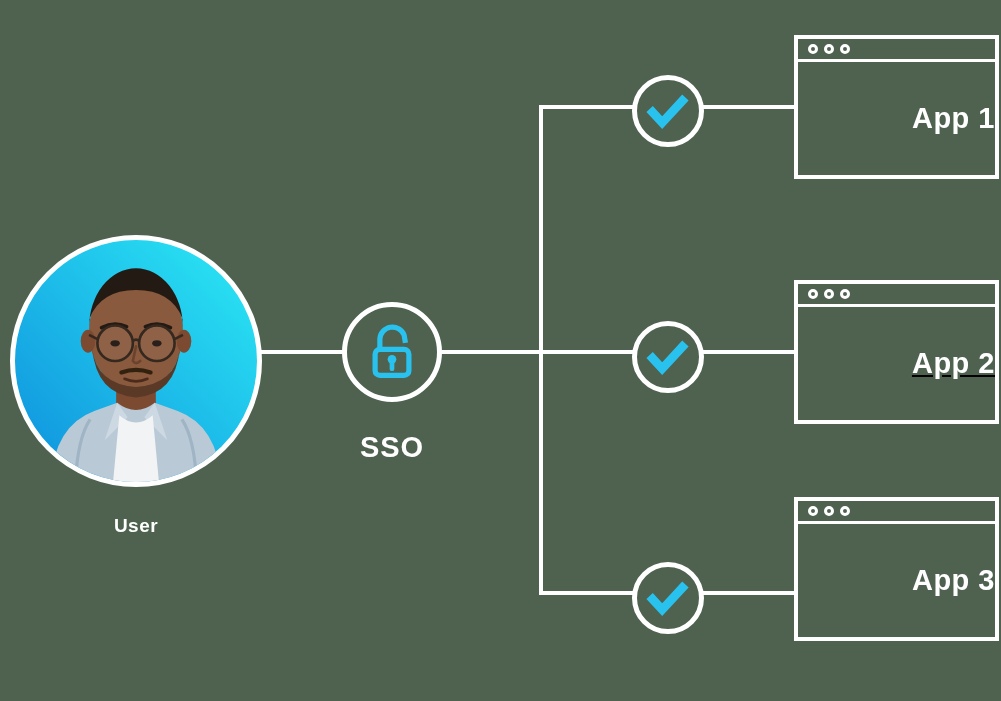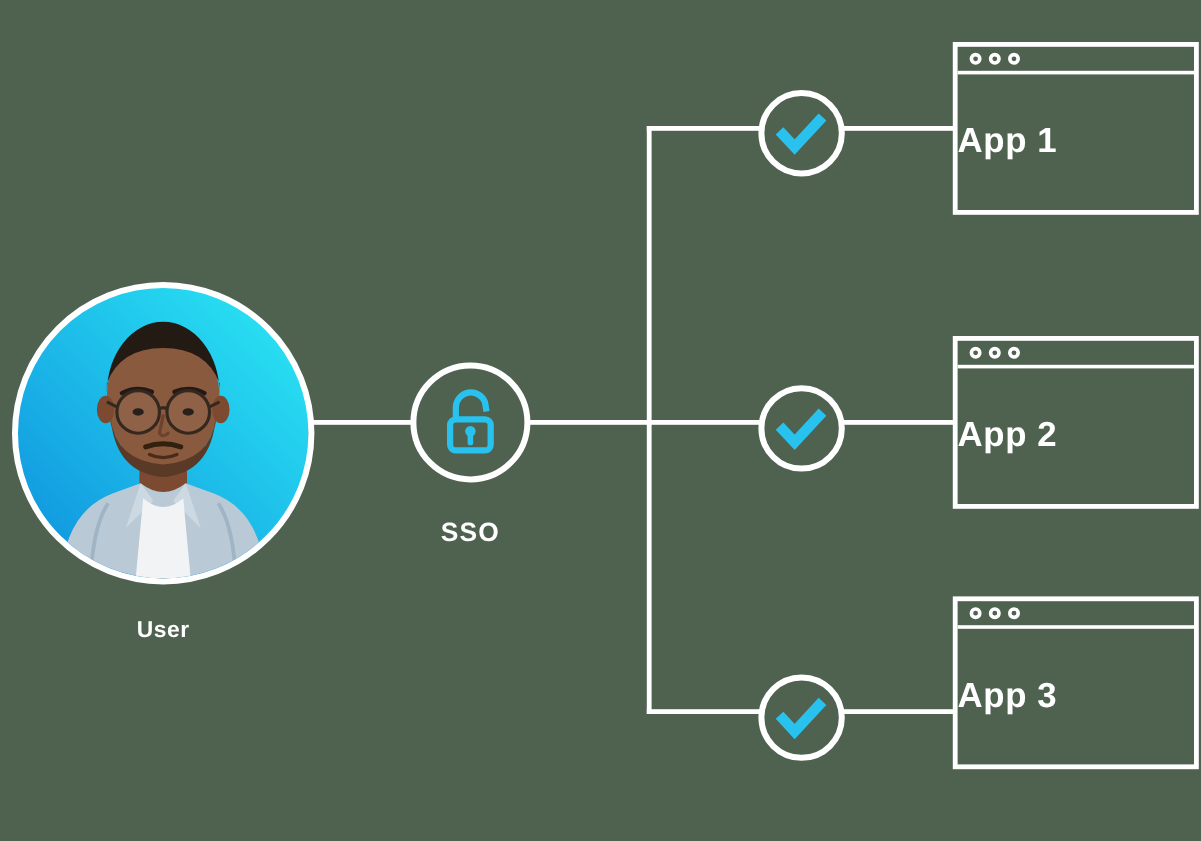--- a/index.html
+++ b/index.html
@@ -32,21 +32,21 @@
     overflow:hidden;
     background:linear-gradient(45deg,var(--grad-a),var(--grad-b));
   }
   .avatar svg{display:block;width:242px;height:242px;}
 
   .label{
     position:absolute;color:#ffffff;text-align:center;
     font-weight:700;letter-spacing:0.5px;
   }
   .user-label{left:10px;width:252px;top:515px;font-size:19px;}
-  .sso-label{left:332px;width:120px;top:431px;font-size:22px;letter-spacing:1px;}
+  .sso-label{left:332px;width:120px;top:431px;font-size:29px;letter-spacing:1px;}
 
   
   .sso-circle{
     position:absolute;left:342px;top:302px;
     width:90px;height:90px;
     border:5px solid var(--line);
     border-radius:50%;
     display:flex;align-items:center;justify-content:center;
   }
   .sso-circle svg{width:78px;height:78px;}
@@ -75,21 +75,21 @@
     padding-left:10px;gap:6px;
   }
   .dot{
     width:10px;height:10px;border-radius:50%;
     border:3px solid var(--line);
     box-sizing:border-box;
     display:inline-block;
   }
   .window-body{
     height:113px;
-    display:flex;align-items:center;justify-content:flex-start;
+    display:flex;align-items:center;justify-content:flex-end;
   }
   .app-label{
     color:#ffffff;font-size:29px;font-weight:600;letter-spacing:0.5px;
   }
 </style>
 </head>
 <body>
 
 <div class="canvas">
 
@@ -173,21 +173,21 @@
     <div class="titlebar">
       <span class="dot"></span>
       <span class="dot"></span>
       <span class="dot"></span>
     </div>
     <div class="window-body">
       <span class="app-label">App 1</span>
     </div>
   </div>
 
-  <div class="window" style="top:280px;">
+  <div class="window" style="top:280px;text-decoration:underline;">
     <div class="titlebar">
       <span class="dot"></span>
       <span class="dot"></span>
       <span class="dot"></span>
     </div>
     <div class="window-body">
       <span class="app-label">App 2</span>
     </div>
   </div>
 

